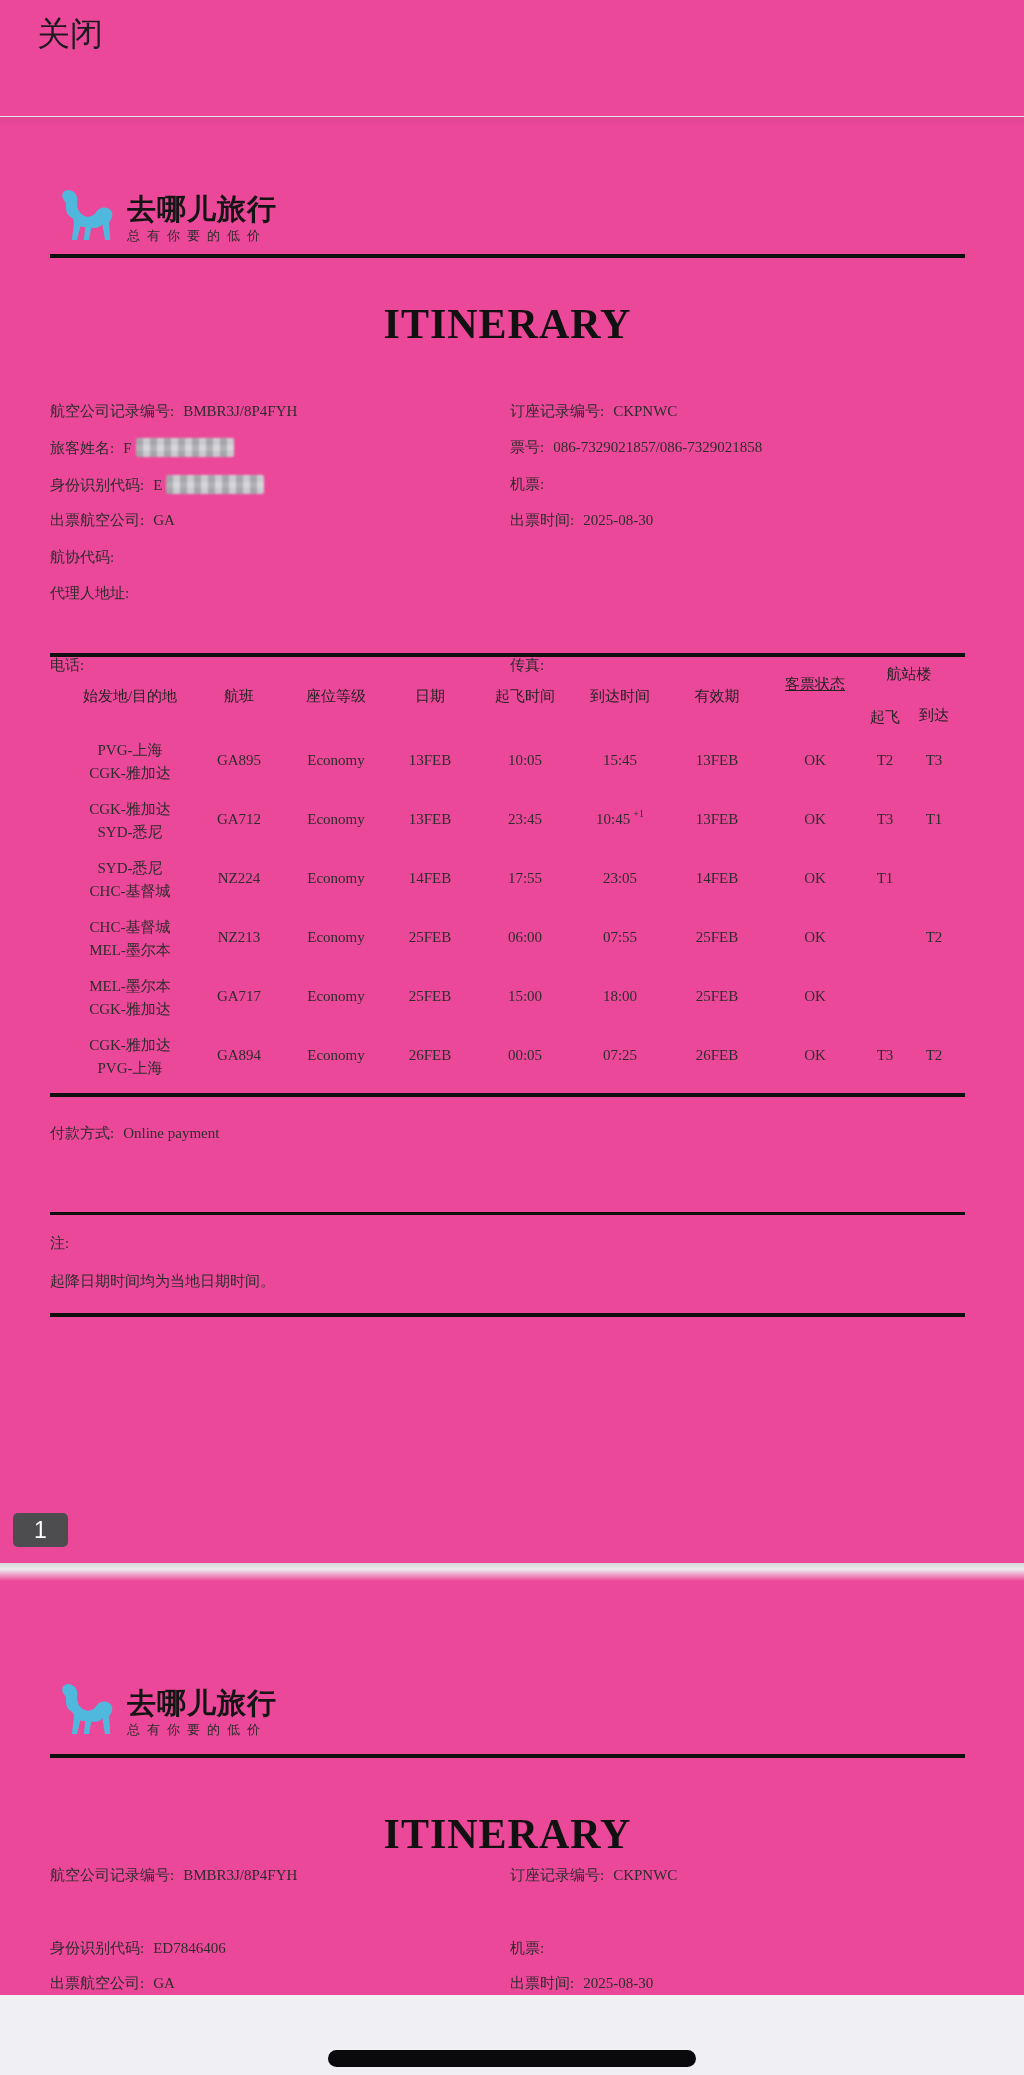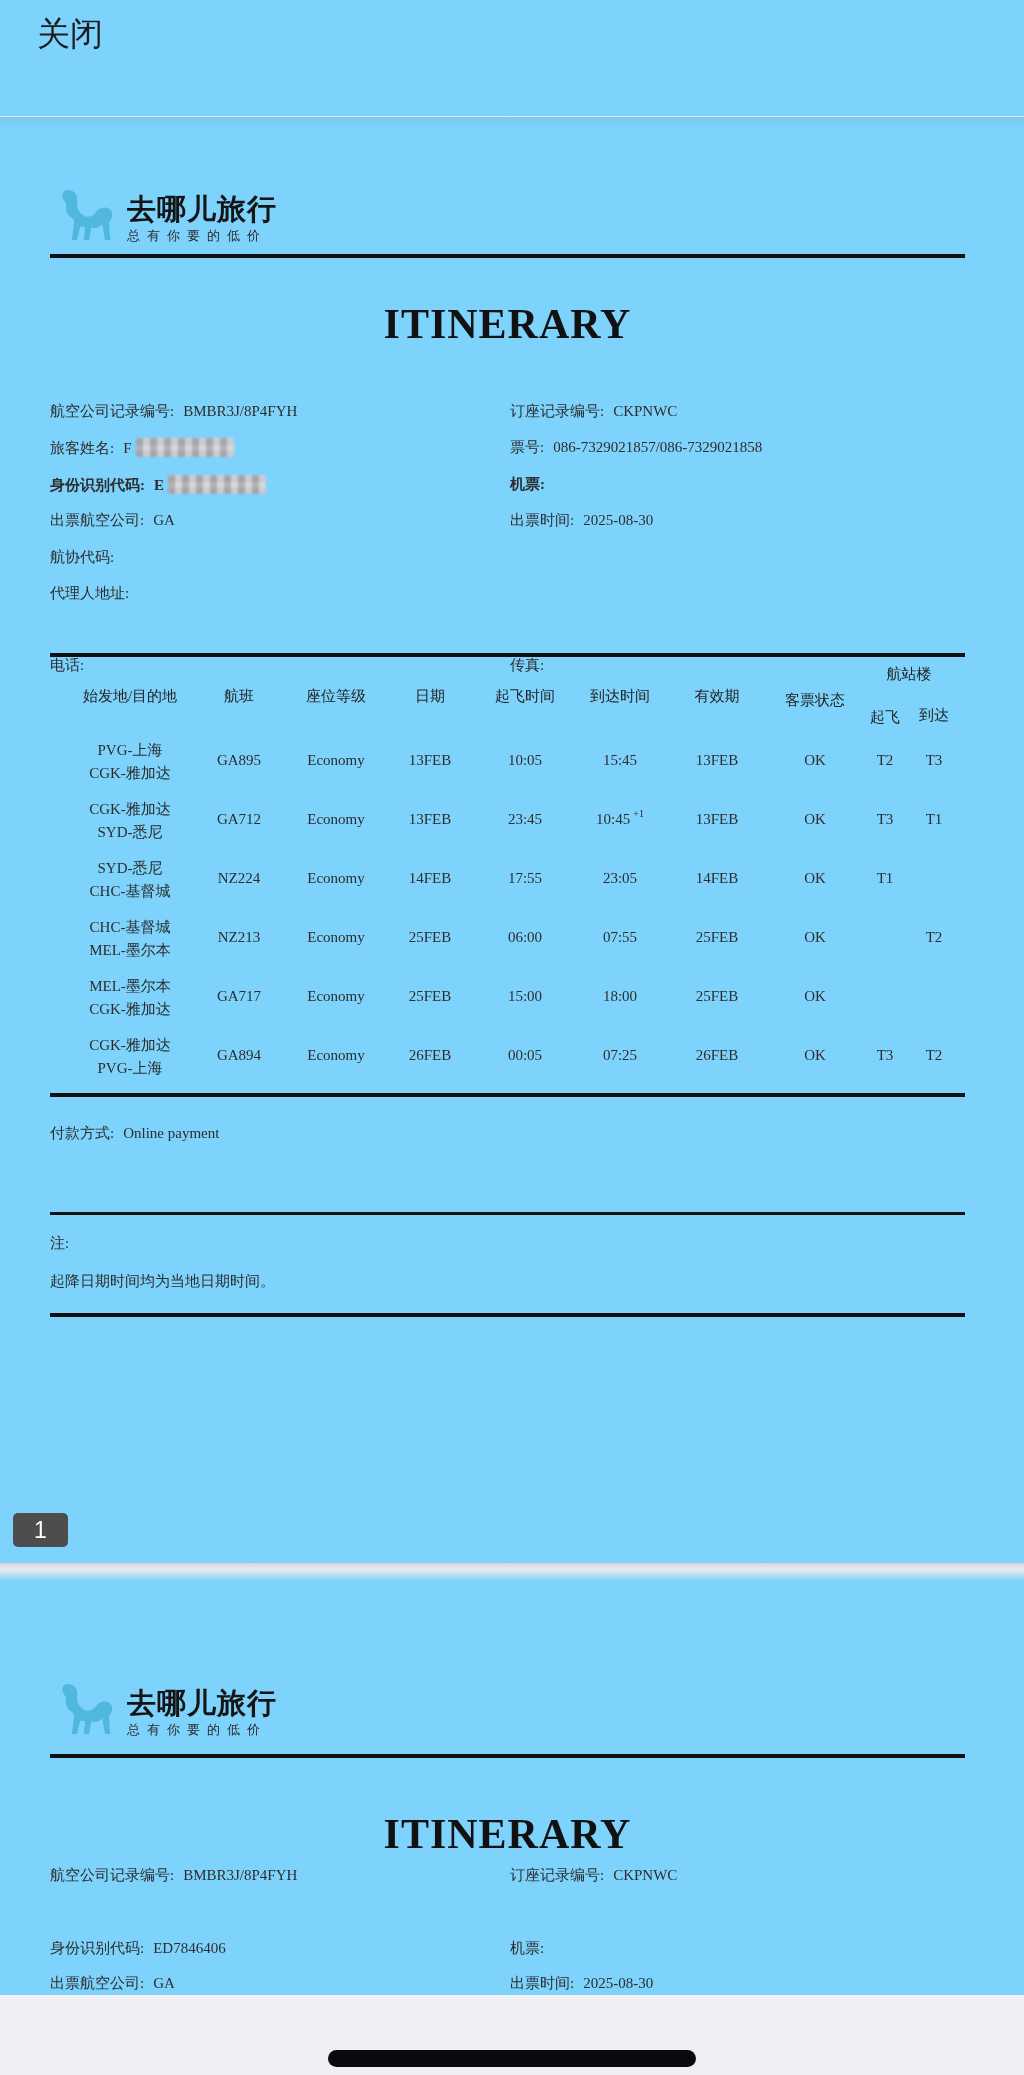--- a/index.html
+++ b/index.html
@@ -1,16 +1,16 @@
 <!DOCTYPE html>
 <html><head>
 <meta charset="utf-8">
 <style>
   html,body{margin:0;padding:0;background:#ffffff;}
-  .screen{position:relative;width:1024px;height:2075px;background:#7dd3fc;overflow:hidden;
+  .screen{position:relative;width:1024px;height:2075px;background:#ec4899;overflow:hidden;
           font-family:"Liberation Serif","DejaVu Serif",serif;color:#2d2d2d;}
   
   .close-btn{position:absolute;left:37px;top:12px;font-family:"Liberation Sans","DejaVu Sans",sans-serif;
              font-size:33px;color:#1b1b1f;cursor:pointer;}
   .topbar-divider{position:absolute;left:0;top:116px;width:1024px;height:1px;background:#e4e4e7;}
   .topbar-shadow{position:absolute;left:0;top:117px;width:1024px;height:12px;
              background:linear-gradient(to bottom,rgba(0,0,0,0.045),rgba(0,0,0,0));}
   
   .logo-block{position:absolute;left:55px;display:flex;align-items:flex-start;}
   .logo-svg{width:64px;height:58px;flex:0 0 auto;}
@@ -75,21 +75,21 @@
 
   <div class="t-layer" id="info-rows-p1">
       <div class="info-row" style="top: 402px;">
         <span class="info-left"><span class="f-label">航空公司记录编号:</span><span class="f-value">BMBR3J/8P4FYH</span></span>
         <span class="info-right"><span class="f-label">订座记录编号:</span><span class="f-value">CKPNWC</span></span>
       </div>
       <div class="info-row" style="top: 438px;">
         <span class="info-left"><span class="f-label">旅客姓名:</span><span class="f-value">F</span><span class="redact"></span></span>
         <span class="info-right"><span class="f-label">票号:</span><span class="f-value">086-7329021857/086-7329021858</span></span>
       </div>
-      <div class="info-row" style="top: 475px; font-weight: bold;">
+      <div class="info-row" style="top: 475px;">
         <span class="info-left"><span class="f-label">身份识别代码:</span><span class="f-value">E</span><span class="redact"></span></span>
         <span class="info-right"><span class="f-label">机票:</span><span class="f-value"></span></span>
       </div>
       <div class="info-row" style="top: 511px;">
         <span class="info-left"><span class="f-label">出票航空公司:</span><span class="f-value">GA</span></span>
         <span class="info-right"><span class="f-label">出票时间:</span><span class="f-value">2025-08-30</span></span>
       </div>
       <div class="info-row" style="top: 584px;">
         <span class="info-left"><span class="f-label">代理人地址:</span><span class="f-value"></span></span>
       </div>
@@ -105,21 +105,21 @@
   <div class="rule h4" style="top:653px;"></div>
   <div class="t-layer" id="table-p1">
       <div class="t-row" style="top: 665px; height: 70px;">
         <span class="t-cell t-head" style="left: 80px; top: 22px;">始发地/目的地</span>
         <span class="t-cell t-head" style="left: 189px; top: 22px;">航班</span>
         <span class="t-cell t-head" style="left: 286px; top: 22px;">座位等级</span>
         <span class="t-cell t-head" style="left: 380px; top: 22px;">日期</span>
         <span class="t-cell t-head" style="left: 475px; top: 22px;">起飞时间</span>
         <span class="t-cell t-head" style="left: 570px; top: 22px;">到达时间</span>
         <span class="t-cell t-head" style="left: 667px; top: 22px;">有效期</span>
-        <span class="t-cell t-head" style="left: 765px; top: 26px;">客票状态</span>
+        <span class="t-cell t-head" style="left: 765px; top: 10px; text-decoration: underline;">客票状态</span>
         <span class="t-cell t-head" style="left: 859px; top: 0px;">航站楼</span>
         <span class="t-cell t-head" style="left: 835px; top: 43px;">起飞</span>
         <span class="t-cell t-head" style="left: 884px; top: 41px;">到达</span>
       </div>
       <div class="t-row" style="top: 739px;">
         <span class="t-cell od-cell" style="left: 80px; top: 0px;">
           <div>PVG-上海</div>
           <div>CGK-雅加达</div>
         </span>
         <span class="t-cell" style="left: 189px; top: 13px;">GA895</span>

